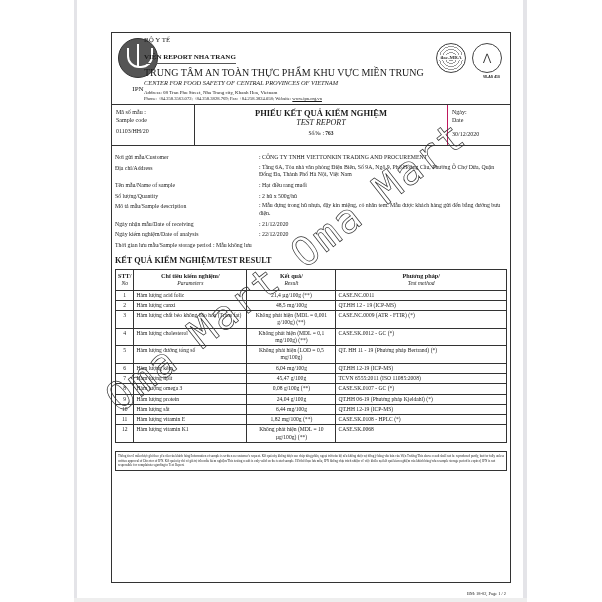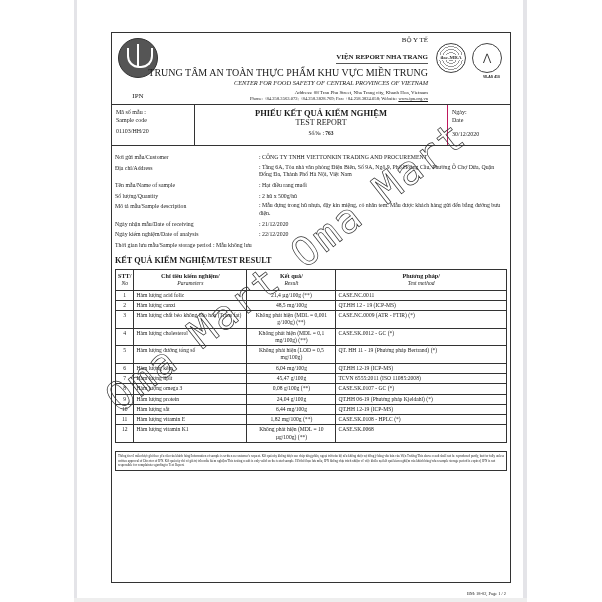--- a/index.html
+++ b/index.html
@@ -12,43 +12,43 @@
   .page-bottom { position: absolute; left: 74px; top: 598px; width: 453px; height: 4px; background: #eee; }
 
   .doc { position: absolute; left: 111px; top: 32px; width: 400px; }
 
   
   .hdr { border: 1px solid #333; height: 73px; position: relative; box-sizing: border-box; }
   .logo-ipn { position: absolute; left: 6px; top: 5px; width: 40px; text-align: center; }
   .logo-circle { width: 38px; height: 38px; border-radius: 50%; background: #555; margin: 0 auto; position: relative; border: 1px solid #333; }
   .logo-circle .inner { position: absolute; left: 8px; top: 9px; width: 22px; height: 18px; border: 2px solid #fff; border-top: none; border-radius: 0 0 12px 12px; }
   .logo-circle .stem { position: absolute; left: 18px; top: 5px; width: 2px; height: 22px; background: #fff; }
-  .logo-label { font-size: 7px; margin-top: 14px; }
-  .hdr-center { position: absolute; left: 32px; right: 82px; top: 3px; text-align: right; line-height: 1.2; }
+  .logo-label { font-size: 7px; margin-top: 7px; }
+  .hdr-center { position: absolute; left: 32px; right: 82px; top: 3px; text-align: left; line-height: 1.2; }
   .h1 { font-size: 7px; }
   .h2 { font-size: 7px; font-weight: bold; border-bottom: 1px solid #555; display: inline-block; padding-bottom: 1px; }
   .h3 { font-size: 10px; margin-top: 3px; }
   .h4 { font-size: 6.4px; font-style: italic; }
   .h5 { font-size: 5px; margin-top: 4px; }
   .h6 { font-size: 4.6px; }
   .h6 .link { text-decoration: underline; }
   .acc { position: absolute; top: 10px; width: 30px; height: 30px; border-radius: 50%; border: 1.5px solid #444; box-sizing: border-box; font-size: 5px; text-align: center; line-height: 27px; color: #333; }
   .acc1 { right: 44px; background: repeating-radial-gradient(circle, #fff 0 2px, #999 2px 3px); }
   .acc1 span { background: #fff; padding: 0 1px; font-weight: bold; }
   .acc2 { right: 8px; }
   .acc2 span { font-size: 10px; }
   .vilas { position: absolute; right: 10px; top: 42px; font-size: 3.5px; font-family: "Liberation Sans", sans-serif; font-weight: bold; }
 
   
   .title-row { border: 1px solid #333; border-top: none; height: 41px; display: flex; box-sizing: border-box; }
   .tr-left { width: 78px; border-right: 1px solid #333; padding: 3px 0 0 4px; font-size: 6px; line-height: 1.35; }
   .tr-left .code { margin-top: 3px; }
   .tr-mid { flex: 1; text-align: center; padding-top: 3px; border-right: 1px solid #be185d; }
   .tr-mid .t1 { font-size: 8.5px; font-weight: bold; }
-  .tr-mid .t2 { font-size: 8px; }
+  .tr-mid .t2 { font-size: 8px; font-style: italic; }
   .tr-mid .t3 { font-size: 5.5px; margin-top: 3px; }
   .tr-mid .t3 b { font-weight: bold; }
   .tr-right { width: 58px; padding: 3px 0 0 4px; font-size: 6px; line-height: 1.35; }
   .tr-right .date { margin-top: 6px; }
 
   
   .body-box { border: 1px solid #333; border-top: none; position: relative; box-sizing: border-box; padding: 6px 3px 0 3px; height: 437px; }
   .info { display: grid; grid-template-columns: 144px 1fr; font-size: 5.8px; line-height: 1.4; }
   .info .lbl { padding: 1.2px 0; }
   .info .val { padding: 1.2px 0; }

